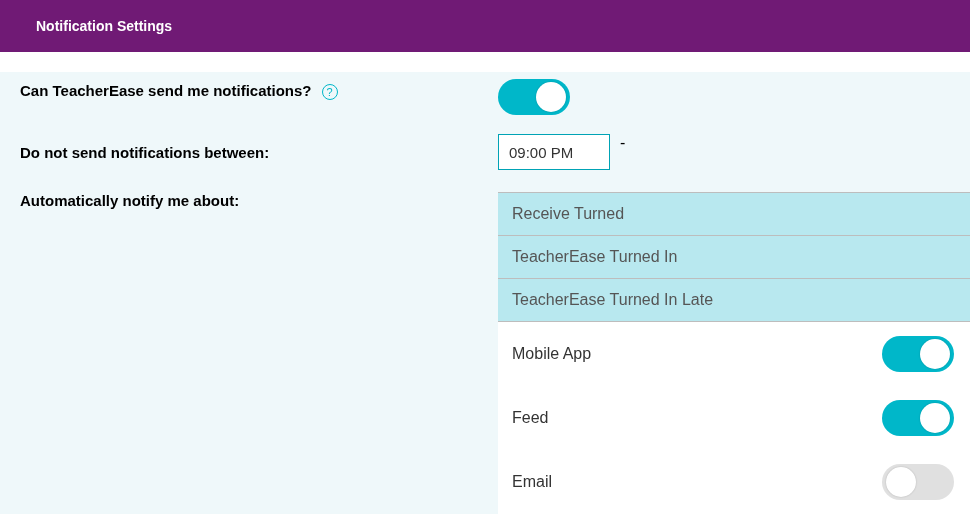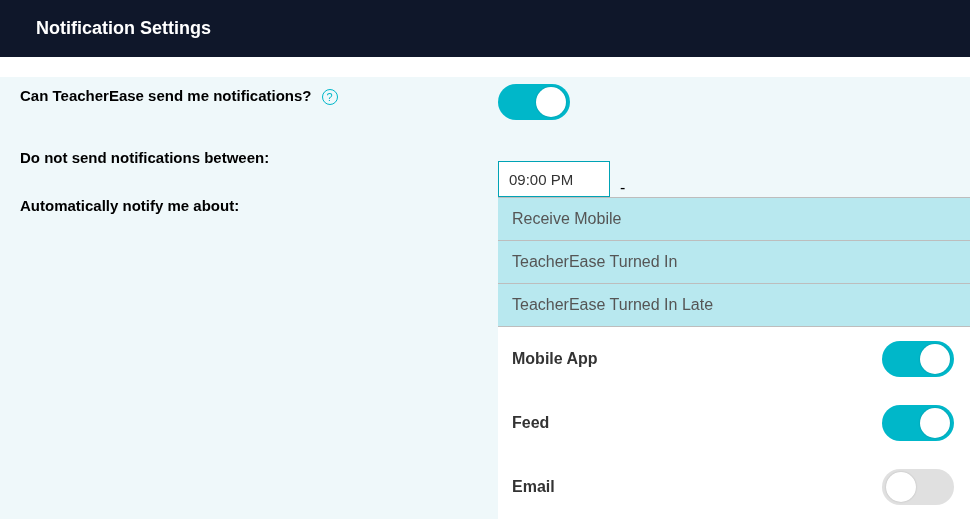--- a/index.html
+++ b/index.html
@@ -4,24 +4,24 @@
   <style>
     * { box-sizing: border-box; margin: 0; padding: 0; }
     body {
       font-family: Arial, Helvetica, sans-serif;
       width: 970px;
       height: 523px;
       background: #ffffff;
       color: #000;
     }
     .header {
-      background: #0f172a;
+      background: #701a75;
       color: #ffffff;
       font-weight: bold;
-      font-size: 18px;
+      font-size: 14px;
       padding: 18px 0 18px 36px;
       width: 970px;
     }
     .content {
       display: flex;
       width: 970px;
       margin-top: 20px;
     }
     .left-col {
       width: 470px;
@@ -71,21 +71,21 @@
       height: 30px;
       border-radius: 50%;
       background: #ffffff;
       top: 3px;
       box-shadow: 0 0 2px rgba(0,0,0,0.2);
       transition: left 0.2s;
     }
     .toggle.on::after { left: 38px; }
     .toggle.off::after { left: 4px; }
     .right-row-1 { padding-top: 7px; height: 62px; padding-left: 28px; }
-    .time-row { display: flex; align-items: flex-end; padding-left: 28px; height: 58px; }
+    .time-row { display: flex; align-items: flex-start; padding-left: 28px; height: 58px; }
     .time-input {
       border: 1px solid #00a3b5;
       background: #ffffff;
       height: 36px;
       width: 112px;
       padding-left: 10px;
       font-size: 15px;
       color: #333;
     }
     .dash { margin: 0 10px; }
@@ -100,21 +100,20 @@
       padding: 12px 14px;
       font-size: 16px;
       color: #555;
       border-bottom: 1px solid #bdbdbd;
       cursor: pointer;
     }
     .channel-list {
       margin-left: 28px;
       width: calc(100% - 28px);
       background: #ffffff;
-      font-weight: bold;
     }
     .channel-row {
       display: flex;
       justify-content: space-between;
       align-items: center;
       padding: 14px 14px 14px 14px;
       font-size: 16px;
       color: #333;
     }
     .channel-row .toggle { width: 72px; height: 36px; margin-right: 2px; }
@@ -144,21 +143,21 @@
     <div class="right-row-1">
       <span class="toggle on"></span>
     </div>
     <div class="time-row">
       <input class="time-input" value="09:00 PM" style="">
       <span class="dash">-</span>
     </div>
 
     <div class="category-list">
       <div class="category-row">
-        <span>Receive Mobile</span>
+        <span>Receive Turned</span>
       </div>
       <div class="category-row">
         <span>TeacherEase Turned In</span>
       </div>
       <div class="category-row">
         <span>TeacherEase Turned In Late</span>
       </div>
     </div>
 
     <div class="channel-list">

